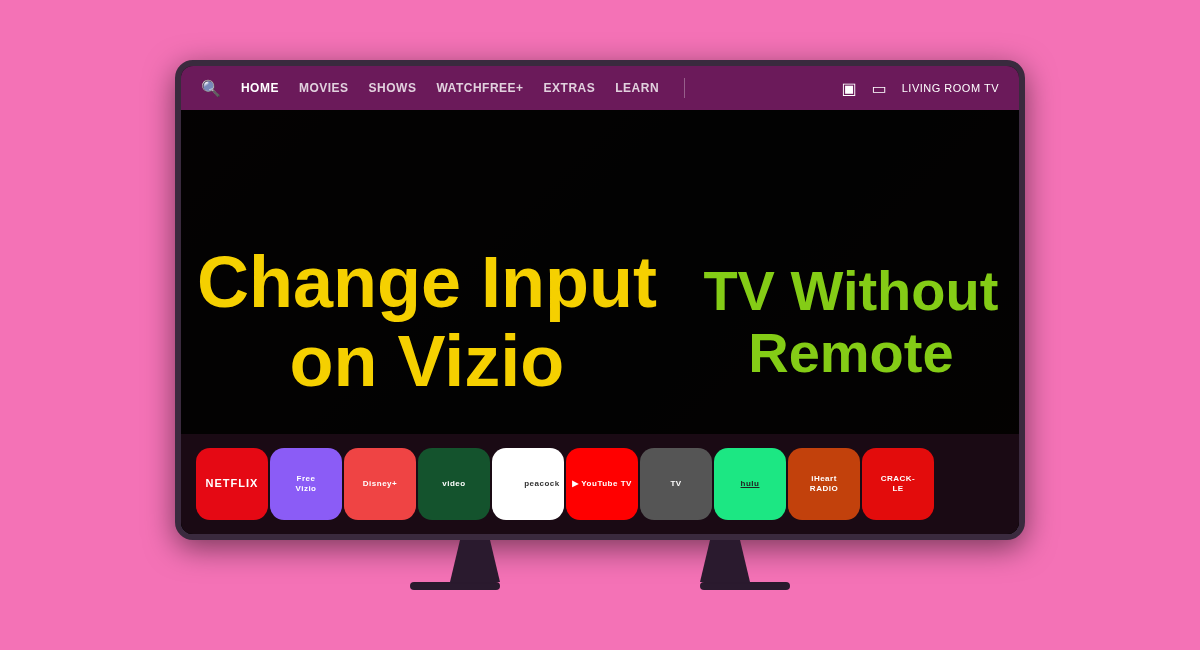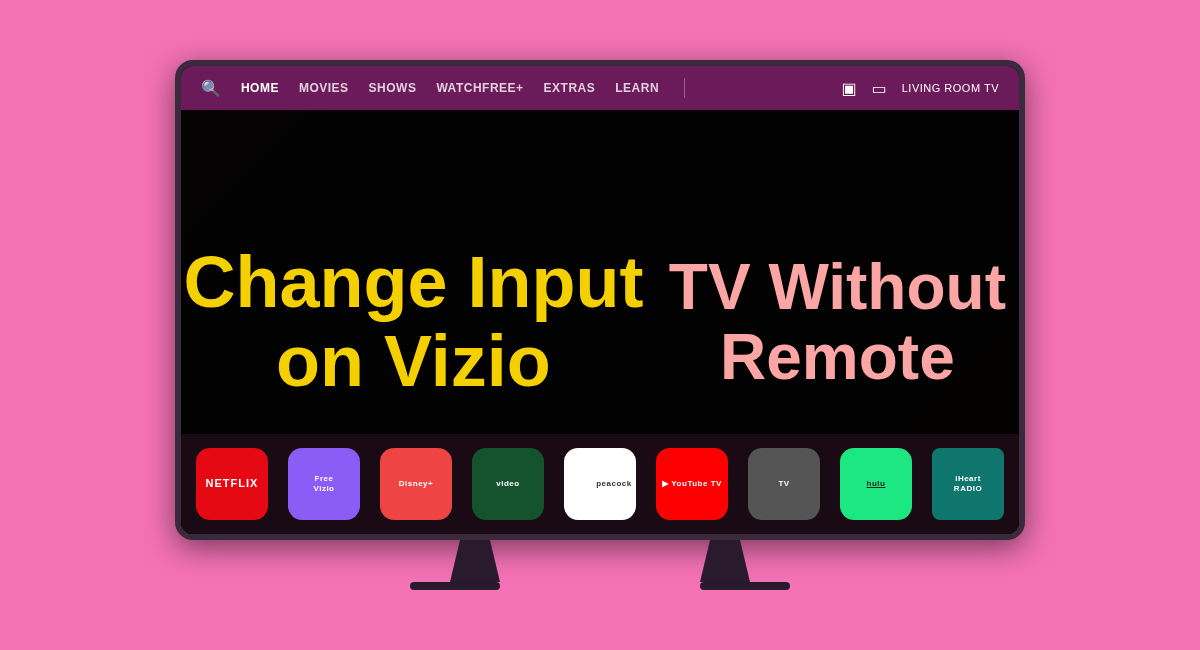--- a/index.html
+++ b/index.html
@@ -143,40 +143,40 @@
     .headline-line1 {
       color: #f5d000;
       font-size: 72px;
       font-weight: 900;
       text-align: center;
       line-height: 1.1;
       font-family: 'Arial Black', Arial, sans-serif;
     }
 
     .headline-line2 {
-      color: #fca5a5;
-      font-size: 64px;
+      color: #84cc16;
+      font-size: 56px;
       font-weight: 900;
       text-align: center;
       line-height: 1.1;
       font-family: 'Arial Black', Arial, sans-serif;
     }
 
     
     .app-row {
       position: absolute;
       bottom: 0;
       left: 0;
       right: 0;
       height: 100px;
       background: #1a0a14;
       display: flex;
       align-items: center;
       padding: 10px 15px;
-      gap: 20px;
+      gap: 2px;
       overflow: hidden;
     }
 
     .app-icon {
       width: 72px;
       height: 72px;
       border-radius: 14px;
       display: flex;
       flex-direction: column;
       align-items: center;
@@ -191,21 +191,21 @@
 
     .app-netflix { background: #e50914; }
     .app-freevizio { background: #8b5cf6; }
     .app-disney { background: #ef4444; }
     .app-prime { background: #14532d; }
     .app-peacock { background: #ffffff; color: #333; padding-left: 28px; }
     .app-youtube { background: #ff0000; }
     .app-appletv { background: #555; }
     .app-hulu { background: #1ce783; color: #222; text-decoration: underline; }
     .app-tubi { background: #fa4800; }
-    .app-iheart { background: #0f766e; border-radius: 8px; }
+    .app-iheart { background: #c2410c; }
     .app-crackle { background: #e30c0c; }
 
     .app-label {
       font-size: 8px;
       font-weight: 900;
       letter-spacing: 0.5px;
       line-height: 1.2;
       text-align: center;
     }
 

